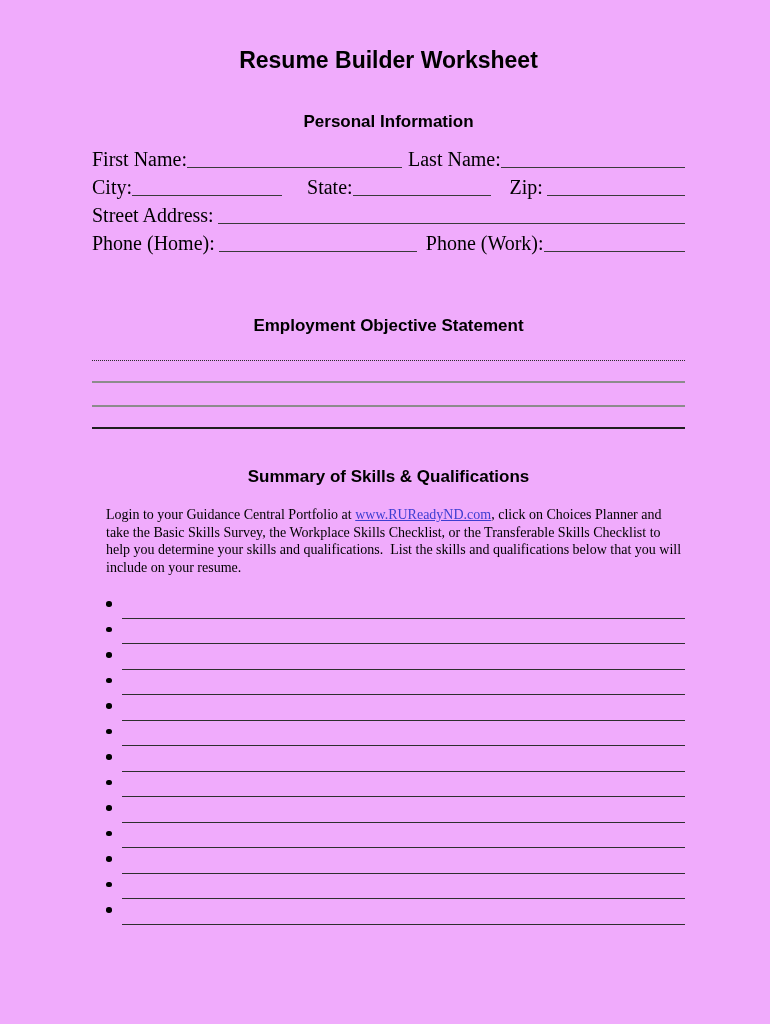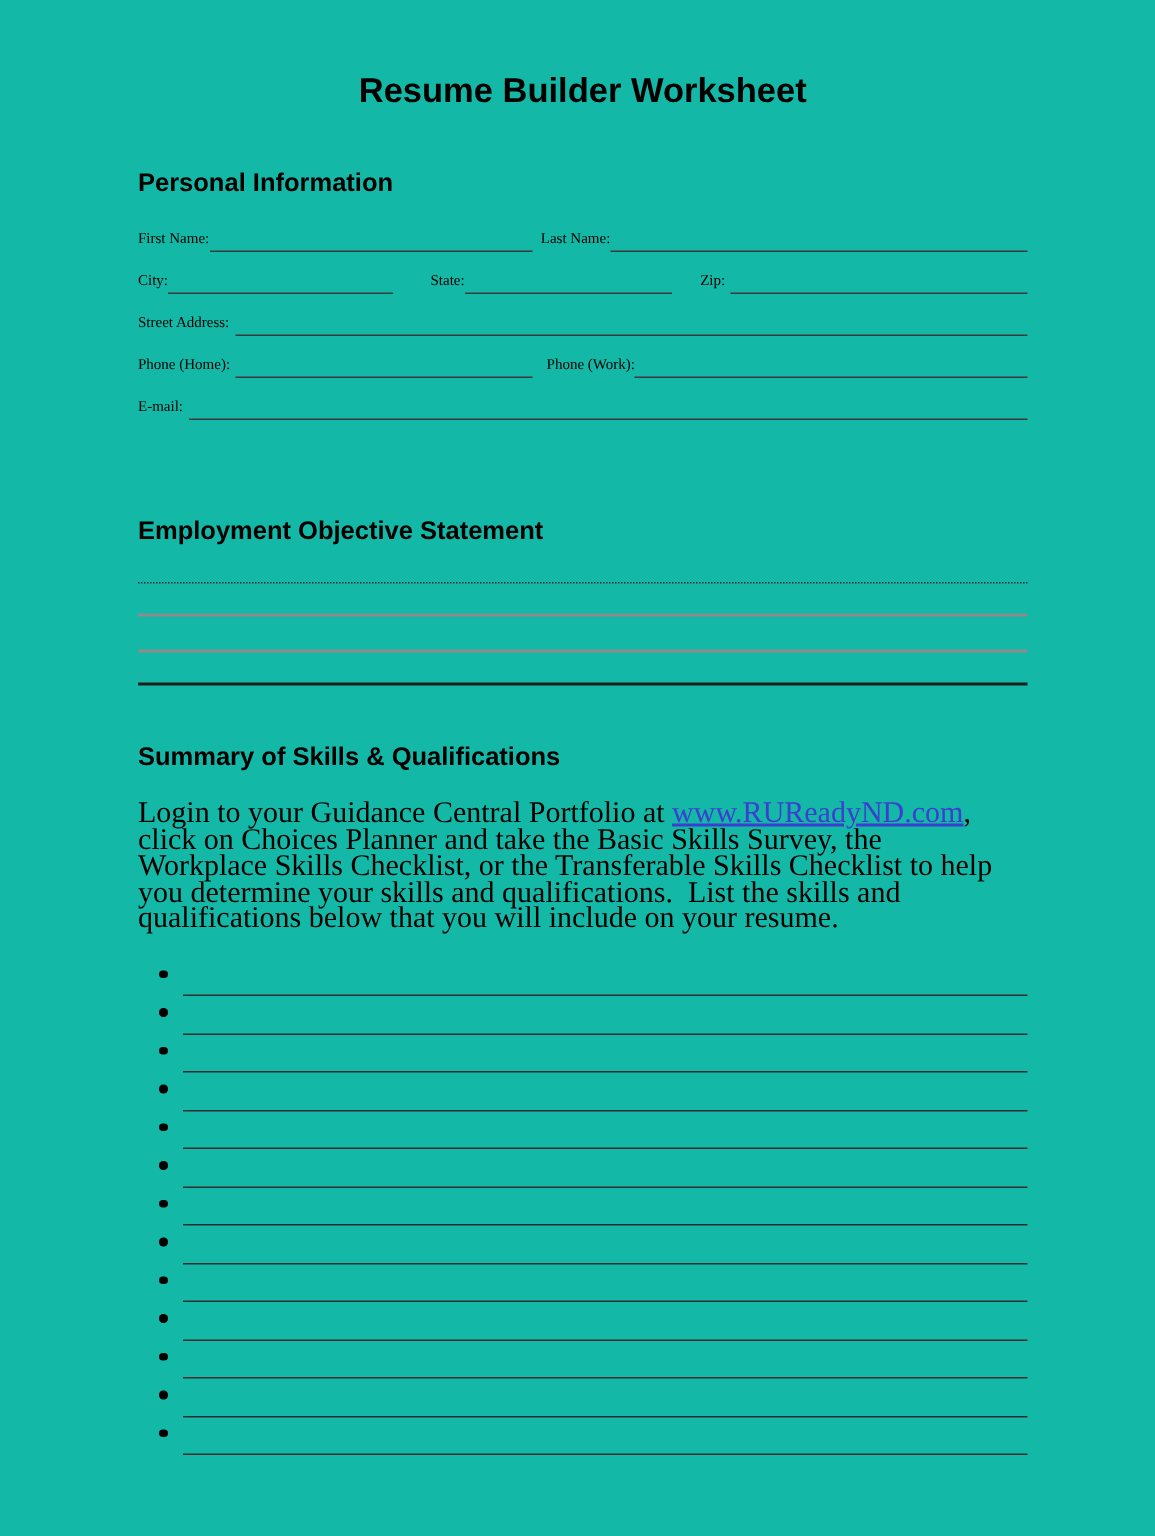--- a/index.html
+++ b/index.html
@@ -1,48 +1,49 @@
 <!DOCTYPE html>
 <html><head>
 <meta charset="utf-8">
 <style>
   * { box-sizing: border-box; }
   html, body { margin: 0; padding: 0; background: #ffffff; }
   .page {
     width: 770px;
     height: 1024px;
-    background: #14b8a6;
+    background: #f0abfc;
     padding: 44px 85px 0 92px;
     font-family: "Liberation Serif", "DejaVu Serif", serif;
     color: #000;
     overflow: hidden;
   }
   .doc-title {
     font-family: "Liberation Sans", "DejaVu Sans", sans-serif;
     font-size: 23px;
     font-weight: bold;
     text-align: center;
     margin: 4px 0 0 0;
     line-height: 1.1;
   }
   .section-heading {
     font-family: "Liberation Sans", "DejaVu Sans", sans-serif;
     font-size: 17px;
     font-weight: bold;
     margin: 0;
     line-height: 20px;
+    text-align: center;
   }
   #personal-heading { margin-top: 39px; }
   
   .field-rows { margin-top: 8px; }
   .field-row {
     display: flex;
     align-items: flex-end;
     height: 28px;
-    font-size: 10px;
+    font-size: 20px;
     line-height: 17px;
   }
   .field-row .lbl { white-space: nowrap; }
   .fill {
     border-bottom: 1.5px solid #3a3a3a;
     height: 16px;
     display: inline-block;
   }
   .fill.grow { flex: 1 1 auto; }
   .w215 { width: 215px; }
@@ -57,22 +58,22 @@
   
   #objective-heading { margin-top: 64px; }
   .obj-lines { margin-top: 0; }
   .obj-line { height: 22px; border-bottom: 2px solid #8c8c8c; }
   .obj-line:nth-child(1) { height: 25px; border-bottom: 1.5px dotted #2a2a2a; }
   .obj-line:nth-child(3) { height: 24px; }
   .obj-line:nth-child(4) { border-bottom: 2px solid #1f1f1f; }
   
   #skills-heading { margin-top: 38px; }
   .skills-intro {
-    margin: 19px 0 0 0;
-    font-size: 20px;
+    margin: 19px 0 0 14px;
+    font-size: 14px;
     line-height: 17.5px;
     max-width: 585px;
     white-space: pre-wrap;
   }
   .skills-intro a, .link {
     color: #3d3dd1;
     text-decoration: underline;
     cursor: pointer;
   }
   .skills-list { margin-top: 17px; }
@@ -123,24 +124,20 @@
     <div class="field-row">
       <span class="lbl">Street Address:</span>
       <span class="fill grow ml4"></span>
     </div>
     <div class="field-row">
       <span class="lbl">Phone (Home):</span>
       <span class="fill w198 ml4"></span>
       <span class="lbl ml9">Phone (Work):</span>
       <span class="fill grow"></span>
     </div>
-    <div class="field-row">
-      <span class="lbl">E-mail:</span>
-      <span class="fill grow ml4"></span>
-    </div>
   </div>
 
   <h2 class="section-heading" id="objective-heading">Employment Objective Statement</h2>
 
   <div class="obj-lines">
       <div class="obj-line"></div>
       <div class="obj-line"></div>
       <div class="obj-line"></div>
       <div class="obj-line"></div>
     </div>

